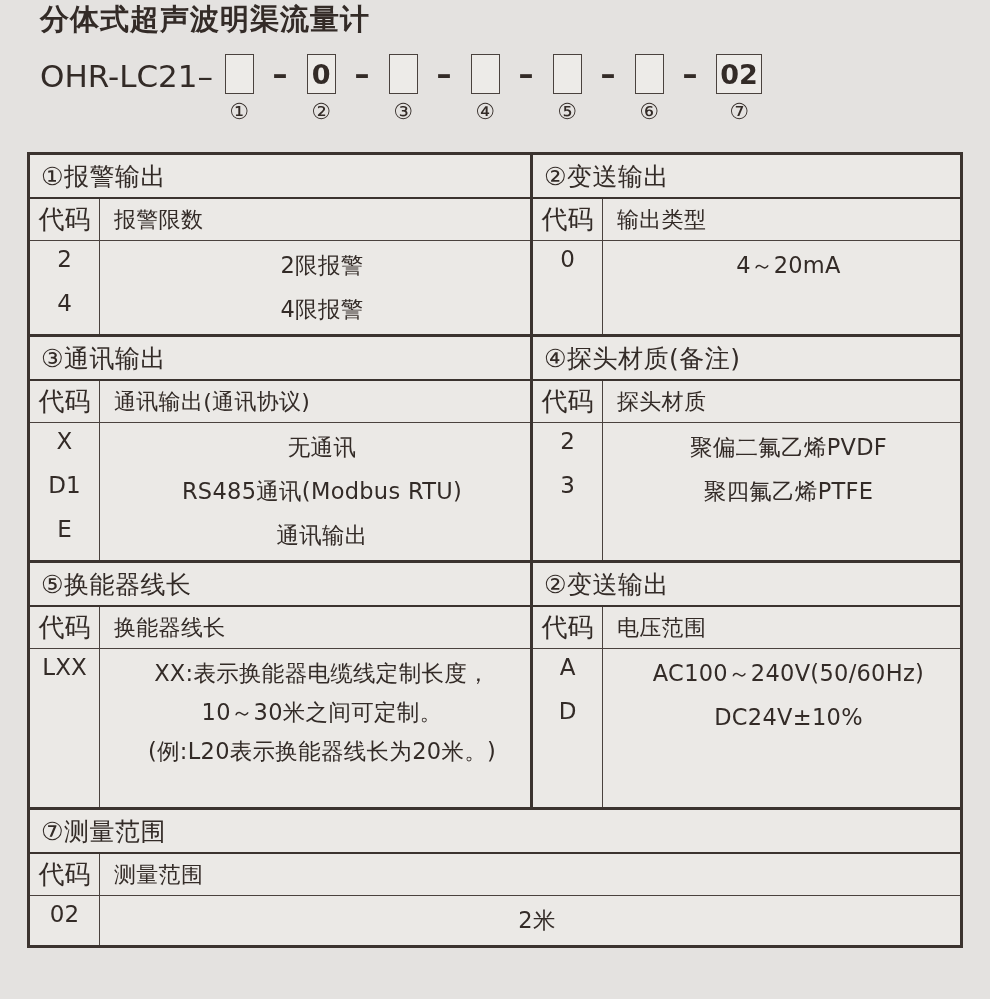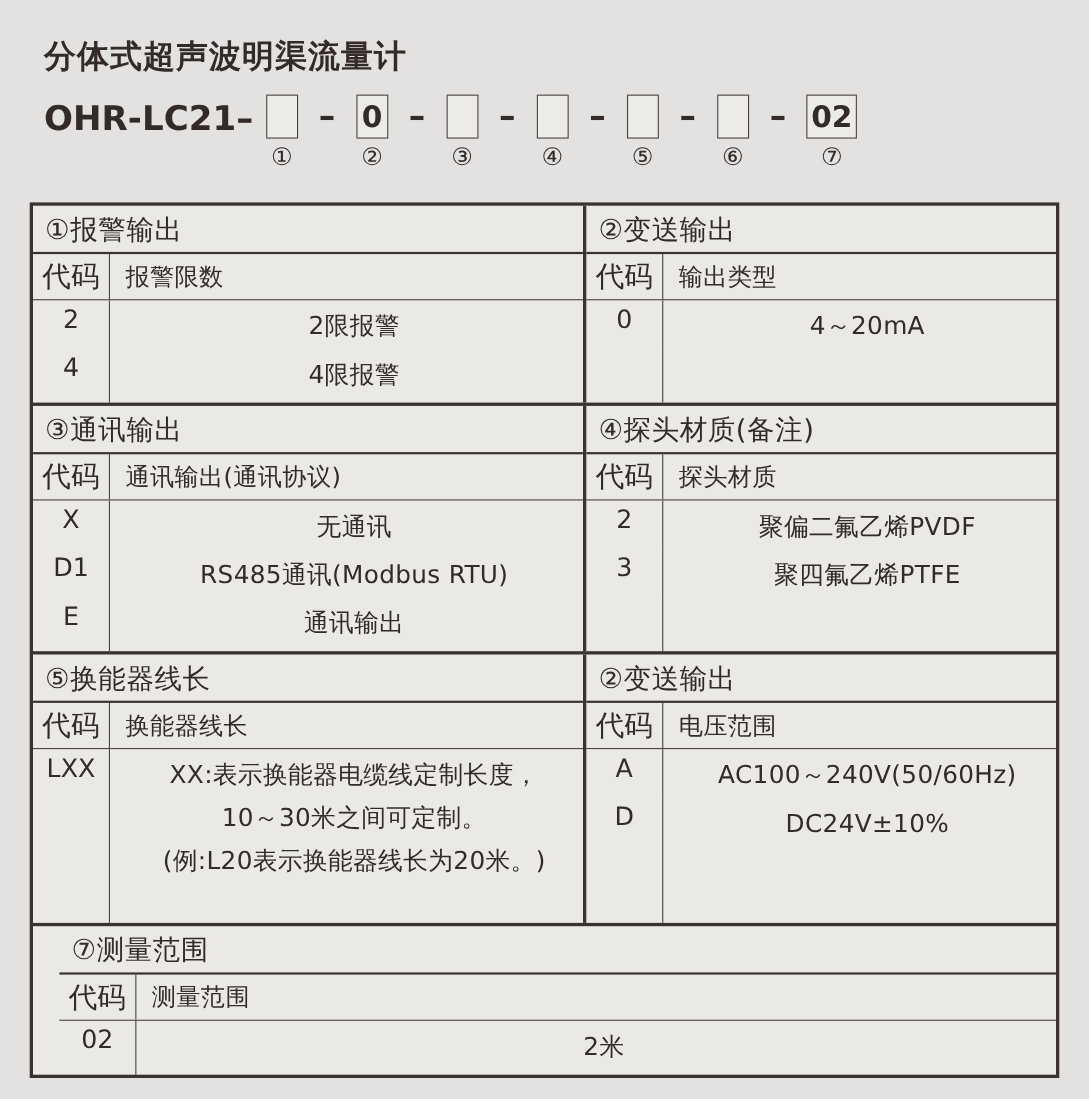--- a/index.html
+++ b/index.html
@@ -10,41 +10,41 @@
     --text:#332b27;
   }
   *{box-sizing:border-box;margin:0;padding:0;}
   html,body{width:990px;height:999px;}
   body{
     background:var(--bg);
     color:var(--text);
     font-family:"DejaVu Sans","Liberation Sans",sans-serif;
     overflow:hidden;
   }
-  .page{position:relative;width:990px;height:999px;padding-top:32px;}
+  .page{position:relative;width:990px;height:999px;}
 
   
   .doc-title{
     margin-left:40px;
     font-size:29px;
     font-weight:bold;
     letter-spacing:1px;
   }
 
   
   .model-line{
     display:flex;
     align-items:flex-start;
     margin-left:40px;
     margin-top:14px;
     height:74px;
   }
   .model-prefix{
     font-size:31px;
-    font-weight:bold;
+    font-weight:normal;
     line-height:44px;
     letter-spacing:0px;
     margin-right:8px;
     white-space:nowrap;
   }
   .slot{
     display:flex;
     flex-direction:column;
     align-items:center;
     width:36px;
@@ -84,21 +84,21 @@
     background:var(--cell);
   }
   .band{
     display:grid;
     grid-template-columns:503px 1fr;
     border-bottom:3px solid var(--line);
   }
   .band:last-child{border-bottom:none;}
   .half{display:flex;flex-direction:column;}
   .half.left{border-right:3px solid var(--line);}
-  .band.full{grid-template-columns:1fr;margin-left:24px;}
+  .band.full{grid-template-columns:1fr;}
   .band.b1{min-height:167px;}
   .band.b2{min-height:214px;}
   .band.b3{min-height:247px;}
   .band.b4{min-height:126px;}
 
   .sec{display:flex;flex-direction:column;flex:1;}
   .sec-title{
     min-height:44px;
     display:flex;
     align-items:center;

